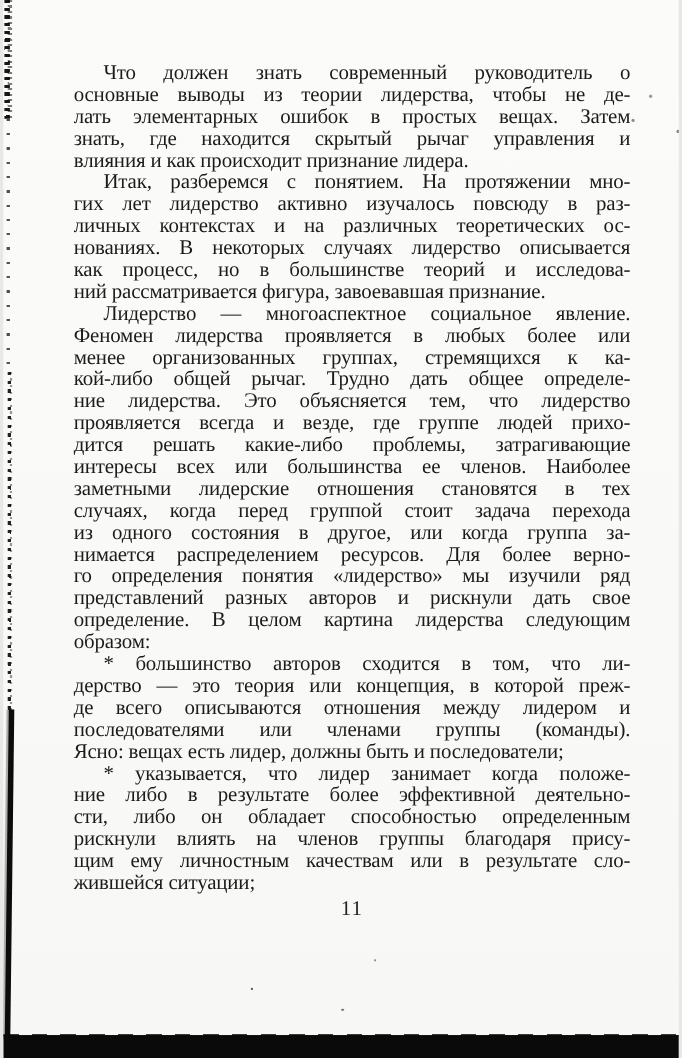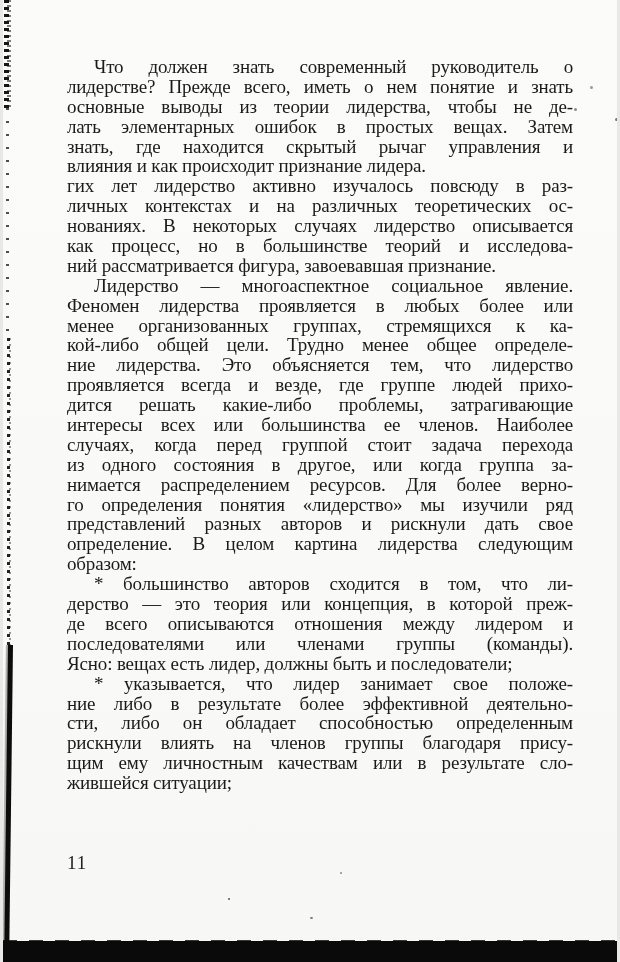--- a/index.html
+++ b/index.html
@@ -39,22 +39,23 @@
   .line.just {
     white-space: normal;
     text-align-last: justify;
   }
   .line.first { text-indent: 27px; }
 
   
   .pageno {
     position: absolute;
     left: 64px;
-    top: 852px;
+    top: 816px;
     width: 506px;
+    text-align: center;
     color: #222;
     font-size: 19px;
     letter-spacing: 1px;
   }
 
   
   .artifact { position: absolute; pointer-events: none; }
   .edge-top {
     left: 0; top: 0; width: 10px; height: 108px;
     background:
@@ -116,59 +117,60 @@
 <div class="page">
 
   <div class="artifact edge-top"></div>
   <div class="artifact edge-mid-sparse"></div>
   <div class="artifact edge-dots"></div>
   <div class="artifact edge-line"></div>
 
   <div class="text-block">
       <div class="para">
         <div class="line first just">Что должен знать современный руководитель о</div>
-        <div class="line just">лидерстве? Прежде всего, иметь о нем понятие и знать</div>
         <div class="line just">основные выводы из теории лидерства, чтобы не де-</div>
         <div class="line just">лать элементарных ошибок в простых вещах. Затем</div>
         <div class="line just">знать, где находится скрытый рычаг управления и</div>
         <div class="line">влияния и как происходит признание лидера.</div>
       </div>
       <div class="para">
+        <div class="line first just">Итак, разберемся с понятием. На протяжении мно-</div>
         <div class="line just">гих лет лидерство активно изучалось повсюду в раз-</div>
         <div class="line just">личных контекстах и на различных теоретических ос-</div>
         <div class="line just">нованиях. В некоторых случаях лидерство описывается</div>
         <div class="line just">как процесс, но в большинстве теорий и исследова-</div>
         <div class="line">ний рассматривается фигура, завоевавшая признание.</div>
       </div>
       <div class="para">
         <div class="line first just">Лидерство — многоаспектное социальное явление.</div>
         <div class="line just">Феномен лидерства проявляется в любых более или</div>
         <div class="line just">менее организованных группах, стремящихся к ка-</div>
-        <div class="line just">кой-либо общей цели. Трудно менее общее определе-</div>
+        <div class="line just">кой-либо общей рычаг. Трудно дать общее определе-</div>
         <div class="line just">ние лидерства. Это объясняется тем, что лидерство</div>
         <div class="line just">проявляется всегда и везде, где группе людей прихо-</div>
         <div class="line just">дится решать какие-либо проблемы, затрагивающие</div>
         <div class="line just">интересы всех или большинства ее членов. Наиболее</div>
+        <div class="line just">заметными лидерские отношения становятся в тех</div>
         <div class="line just">случаях, когда перед группой стоит задача перехода</div>
         <div class="line just">из одного состояния в другое, или когда группа за-</div>
         <div class="line just">нимается распределением ресурсов. Для более верно-</div>
         <div class="line just">го определения понятия «лидерство» мы изучили ряд</div>
         <div class="line just">представлений разных авторов и рискнули дать свое</div>
         <div class="line just">определение. В целом картина лидерства следующим</div>
         <div class="line">образом:</div>
       </div>
       <div class="para">
         <div class="line first just">* большинство авторов сходится в том, что ли-</div>
         <div class="line just">дерство — это теория или концепция, в которой преж-</div>
         <div class="line just">де всего описываются отношения между лидером и</div>
         <div class="line just">последователями или членами группы (команды).</div>
         <div class="line">Ясно: вещах есть лидер, должны быть и последователи;</div>
       </div>
       <div class="para">
-        <div class="line first just">* указывается, что лидер занимает свое положе-</div>
+        <div class="line first just">* указывается, что лидер занимает когда положе-</div>
         <div class="line just">ние либо в результате более эффективной деятельно-</div>
         <div class="line just">сти, либо он обладает способностью определенным</div>
         <div class="line just">рискнули влиять на членов группы благодаря прису-</div>
         <div class="line just">щим ему личностным качествам или в результате сло-</div>
         <div class="line">жившейся ситуации;</div>
       </div>
     </div>
 
   <div class="pageno">11</div>
 

